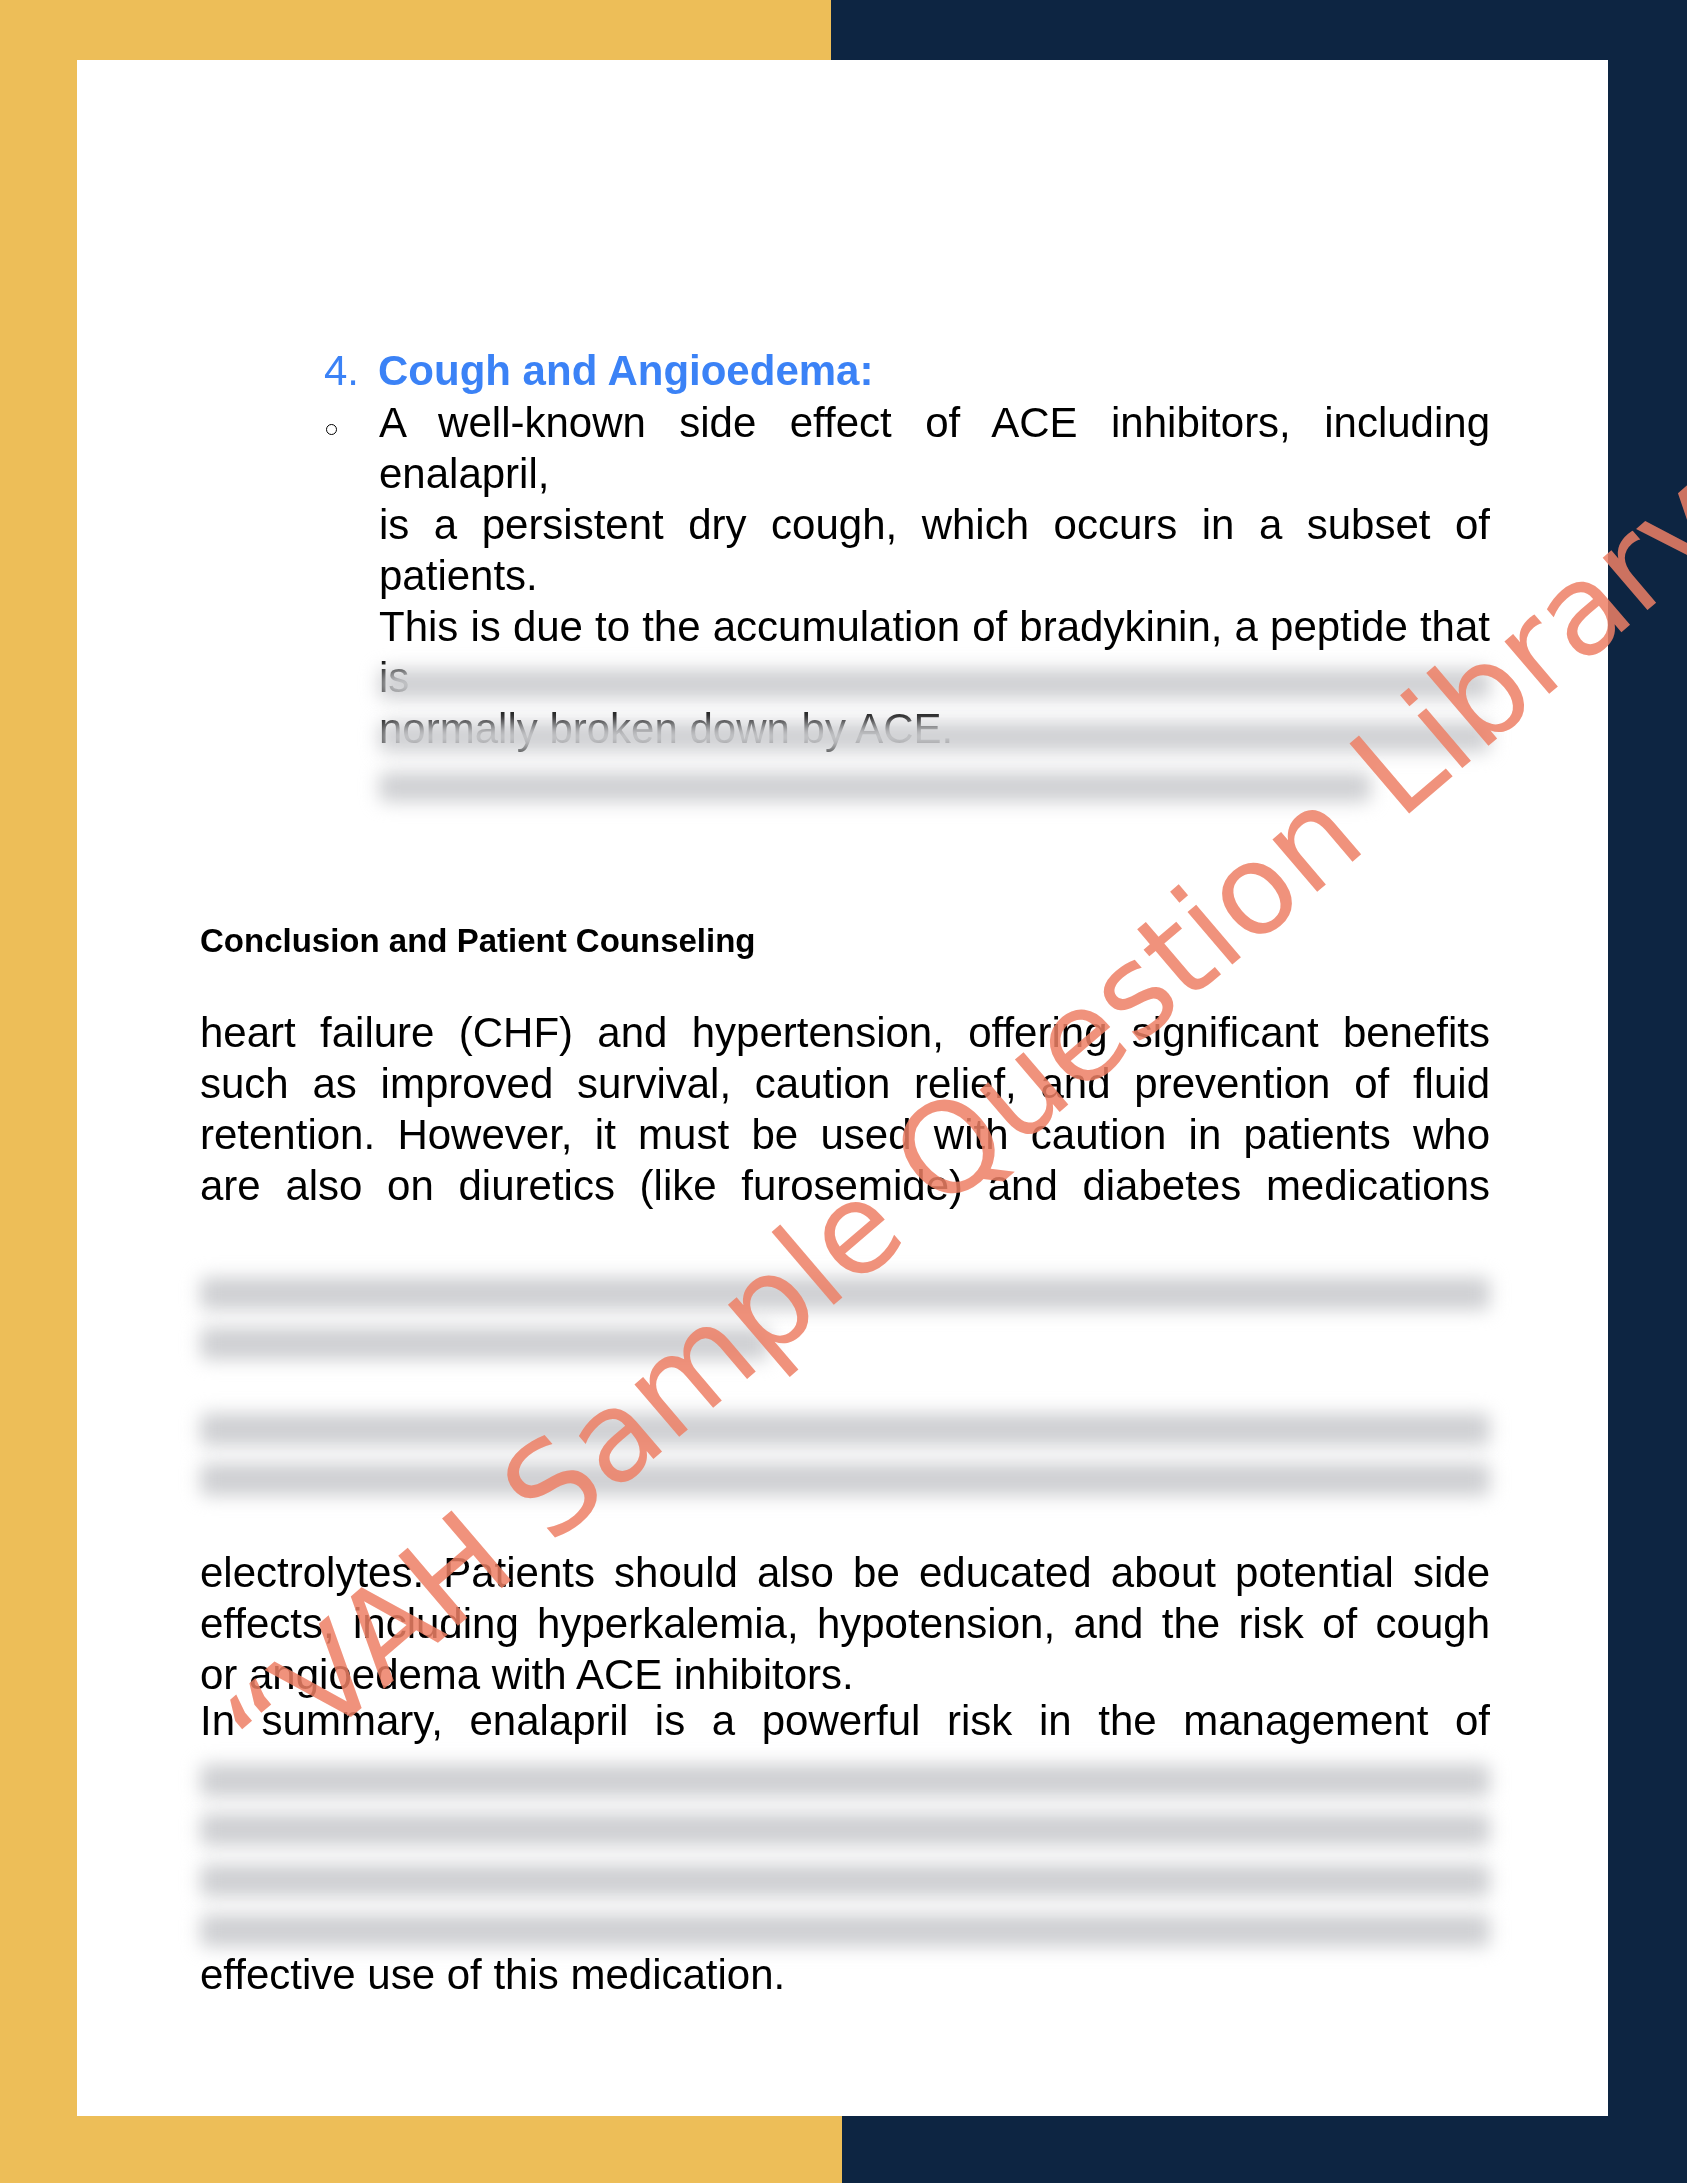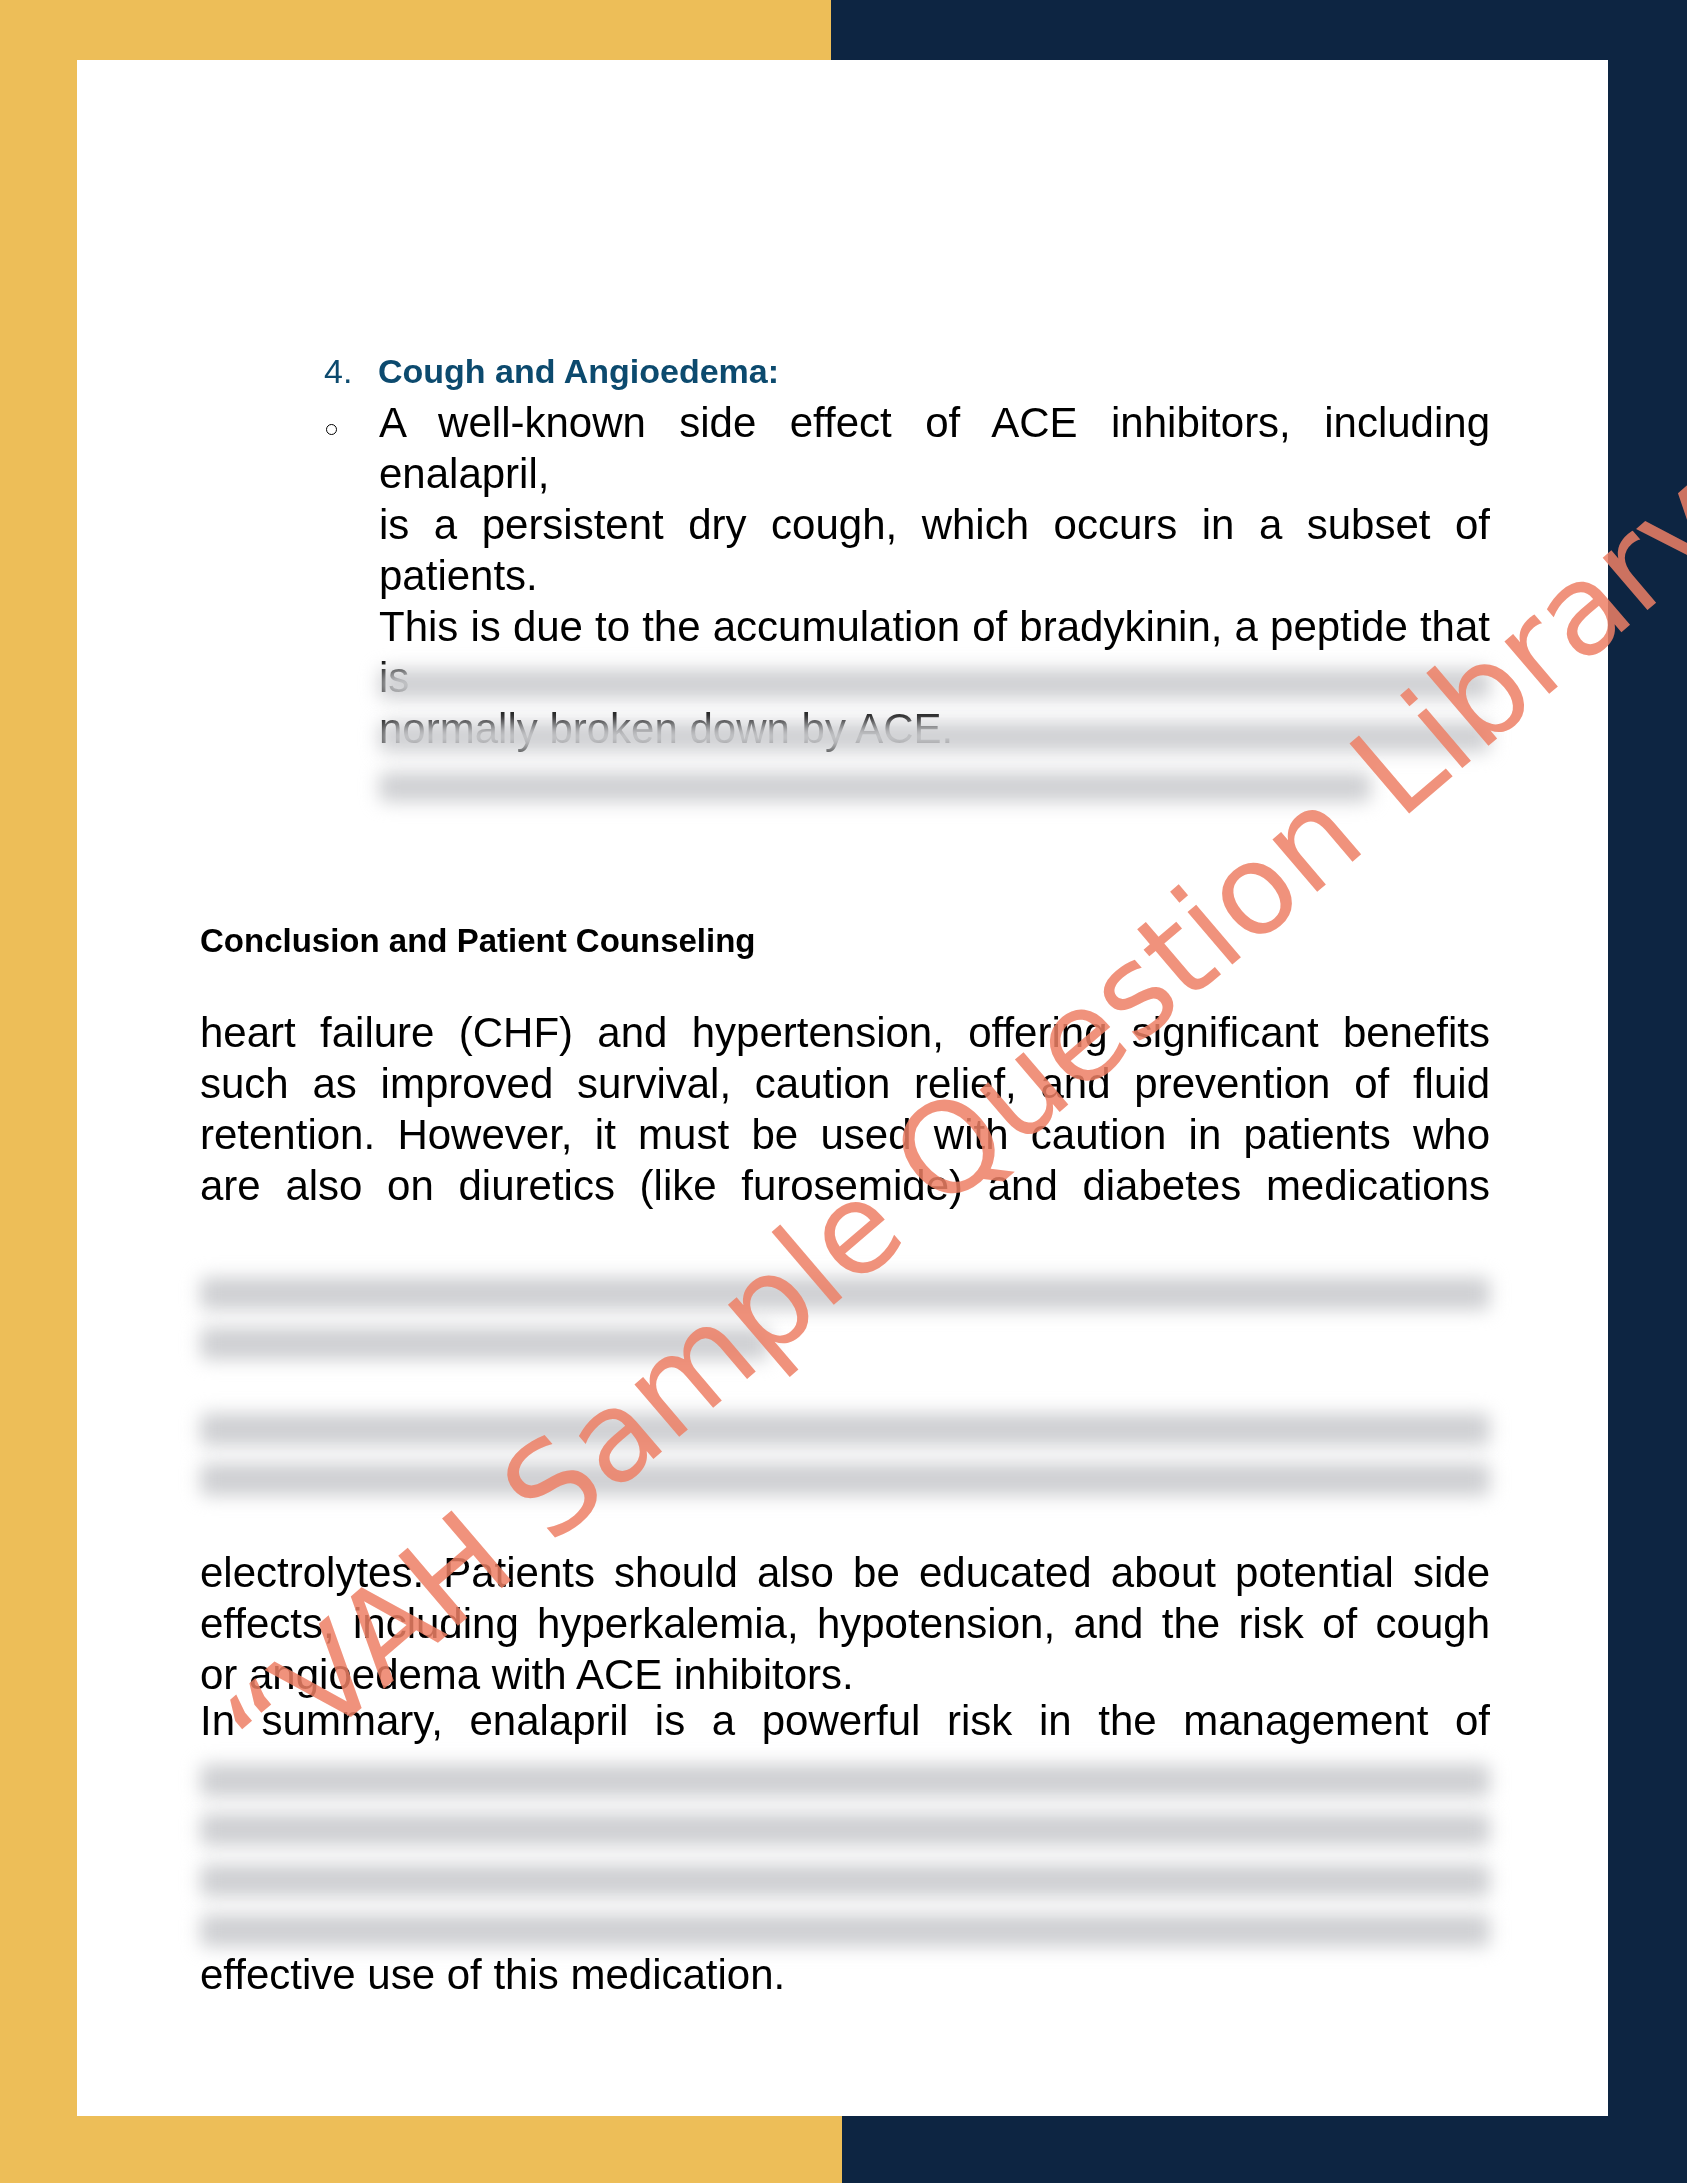--- a/index.html
+++ b/index.html
@@ -11,21 +11,21 @@
   .bg-left { position: absolute; left: 0; top: 0; width: 831px; height: 2183px; background: #EDBE58; }
   .bg-left-bottom { position: absolute; left: 0; top: 2115px; width: 842px; height: 68px; background: #EDBE58; }
   .bg-right-bottom { position: absolute; left: 842px; top: 2115px; width: 846px; height: 68px; background: #0D2542; }
   .page {
     position: absolute; left: 77px; top: 60px; width: 1531px; height: 2056px;
     background: #ffffff;
   }
   .content { position: absolute; left: 123px; top: 0; width: 1290px; }
   .list-item-num {
     position: absolute; top: 286px; left: 0; width: 1290px;
-    font-size: 34px; line-height: 50px; color: #0c4a6e;
+    font-size: 42px; line-height: 50px; color: #3b82f6;
   }
   .list-item-num .num { display: inline-block; width: 54px; margin-left: 124px; }
   .list-item-num .title { font-weight: bold; }
   .bullet-row {
     position: absolute; left: 0; top: 337px; width: 1290px;
   }
   .bullet-icon {
     position: absolute; left: 126px; top: 26.5px; width: 9.3px; height: 9.3px;
     border: 1.3px solid #000; border-radius: 50%;
   }

